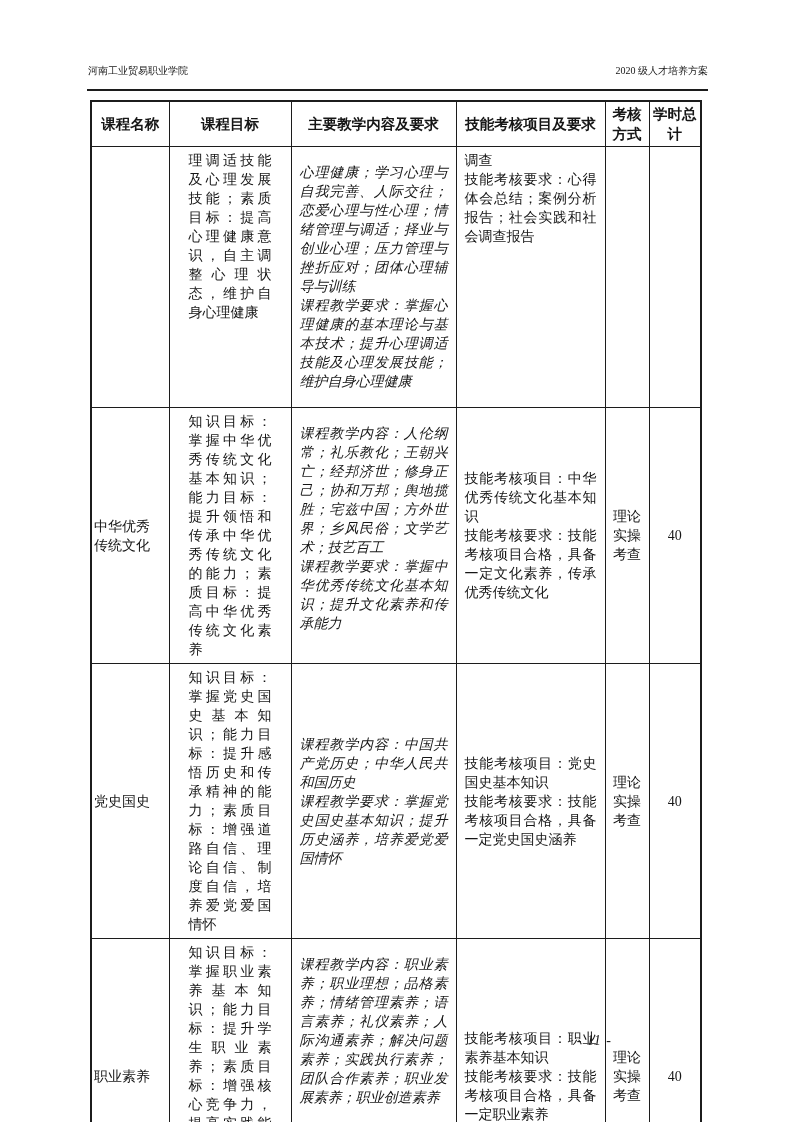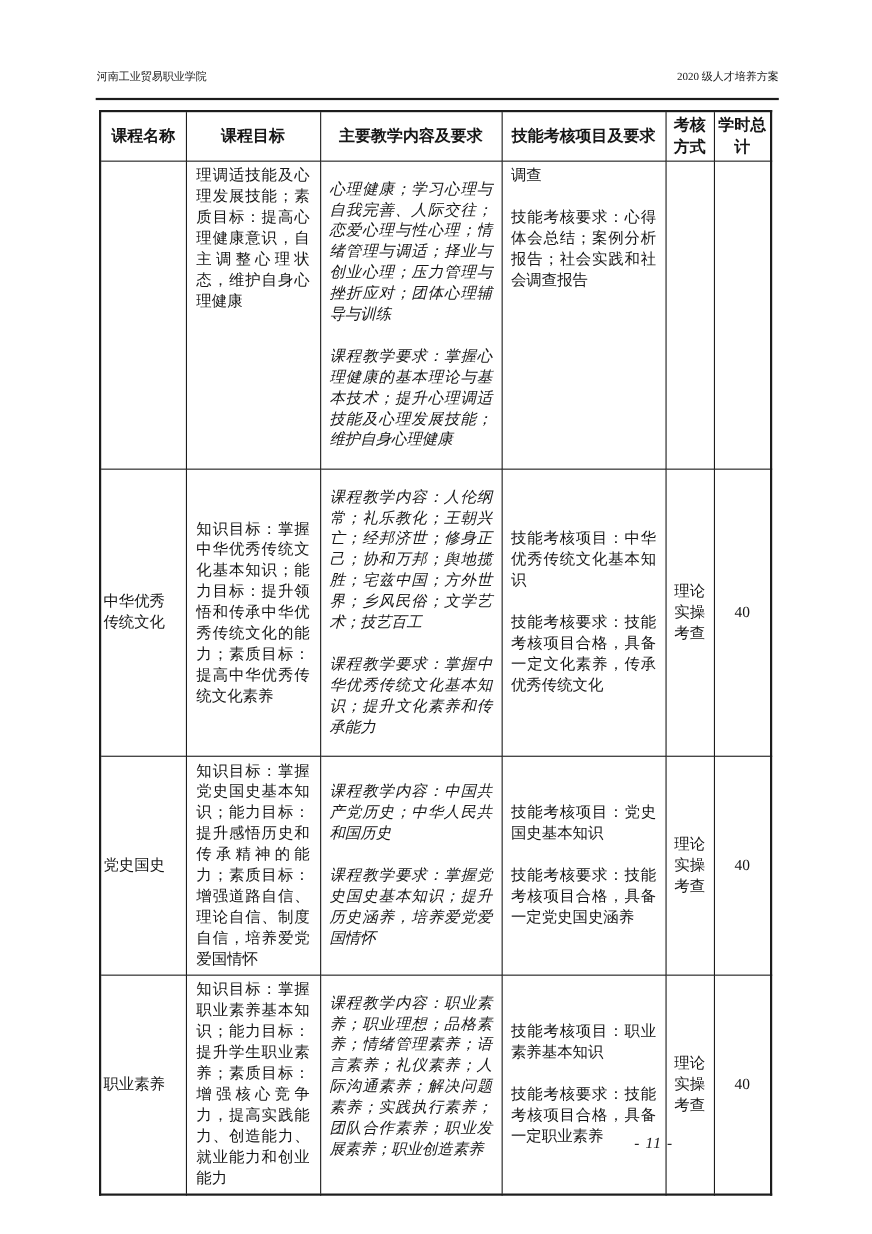--- a/index.html
+++ b/index.html
@@ -34,27 +34,27 @@
   }
   .course-table thead th {
     font-weight: bold;
     font-size: 14.5px;
     line-height: 20px;
     text-align: center;
     padding: 2px 2px;
   }
   .course-table td { padding: 21px 6px; }
   td.col-name   { text-align: left; padding: 4px 2px; }
-  td.col-obj    { text-align: justify; text-justify: inter-character; padding: 4px 9px; }
+  td.col-obj    { text-align: justify; text-justify: inter-character; padding: 4px 19px; }
   td.col-content{ text-align: justify; text-justify: inter-character; padding: 16px 8px; font-style: italic; }
   td.col-assess { text-align: justify; text-justify: inter-character; padding: 4px 8px; }
   td.col-method { text-align: center; padding: 4px 2px; }
   td.col-hours  { text-align: center; }
   .course-table p { margin: 0; }
-  .course-table p + p { margin-top: 19px; }
+  .course-table p + p { }
   tr.row-cont td { vertical-align: top; }
   .page-number {
     position: absolute; top: 1033px; left: 90px; width: 522px;
     text-align: right; font-size: 14px; letter-spacing: 1px; font-style: italic;
   }
 </style>
 </head>
 <body>
 
 <div class="page-header">

